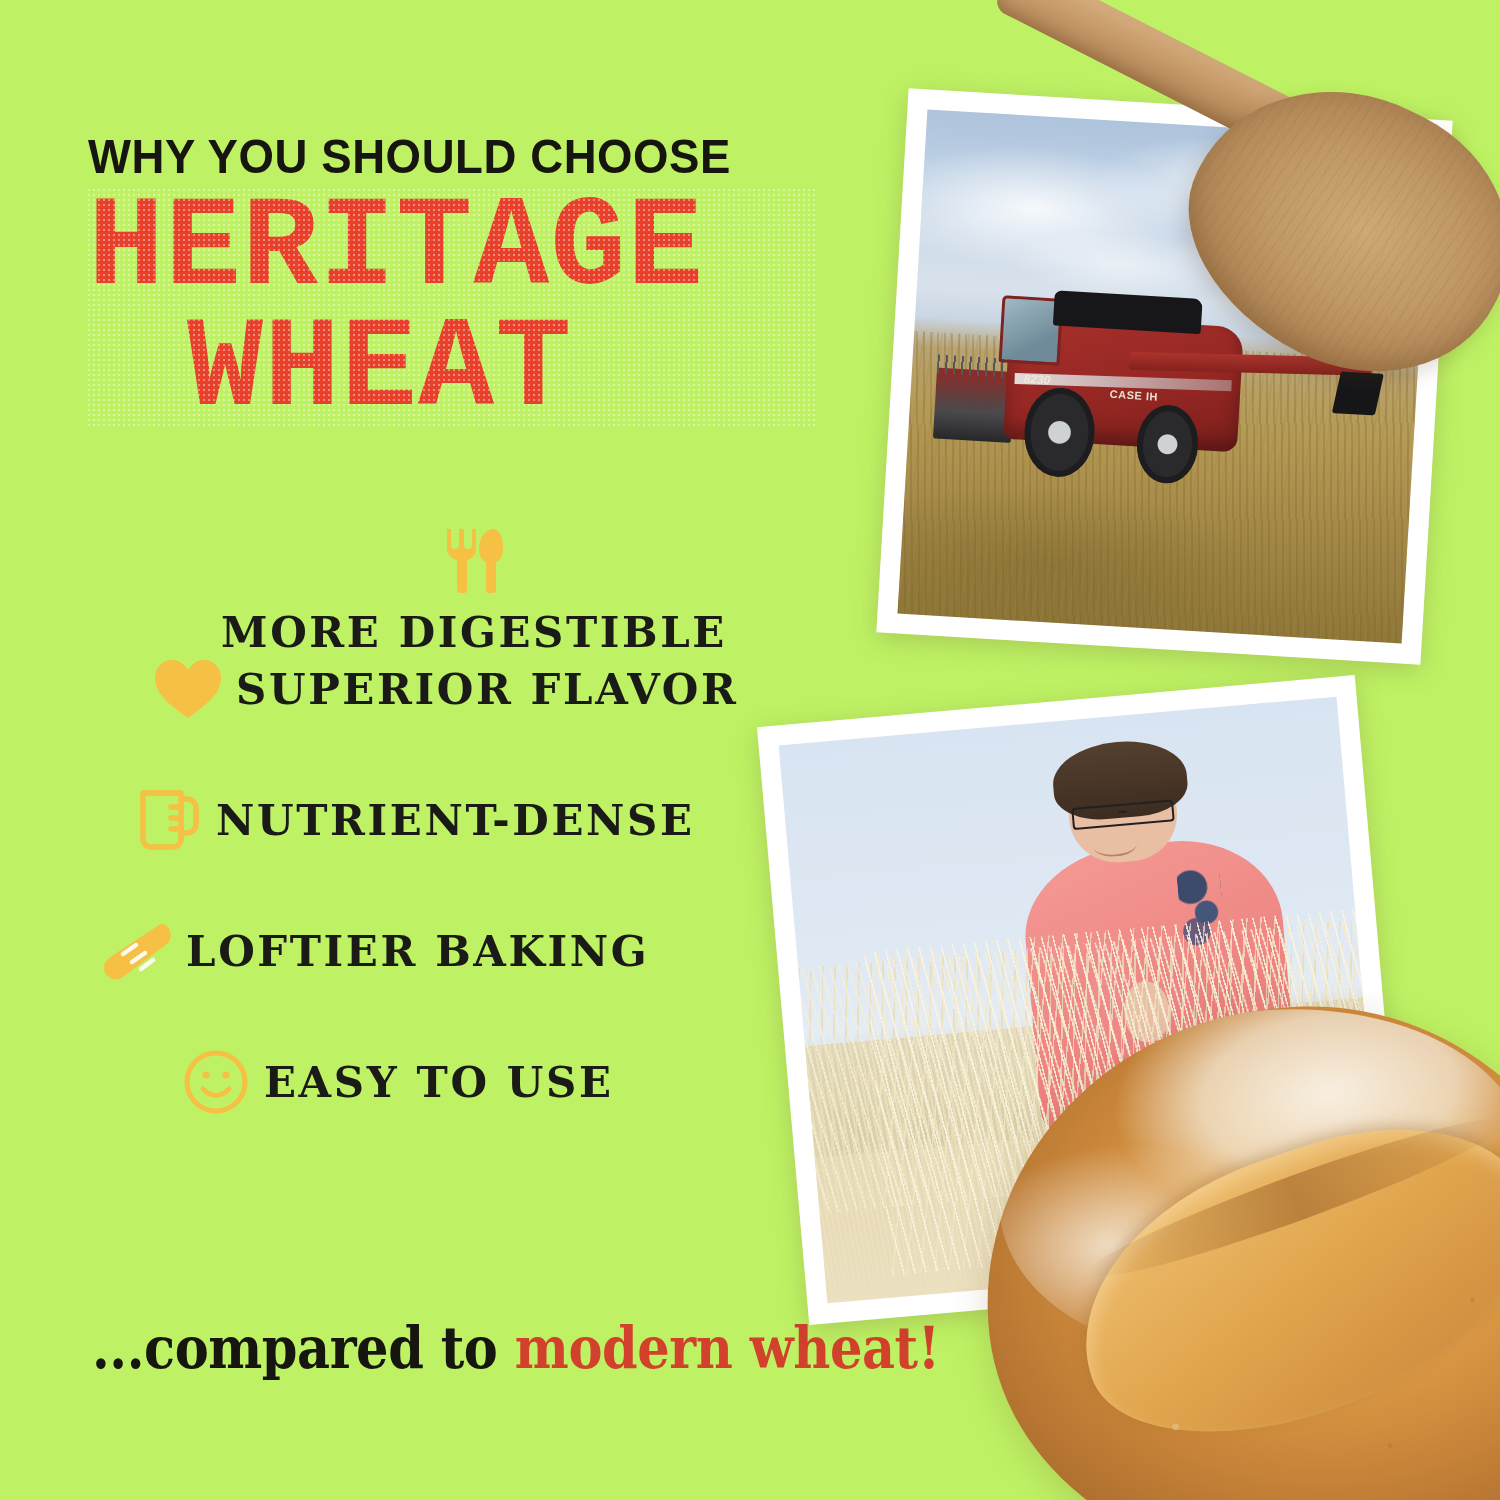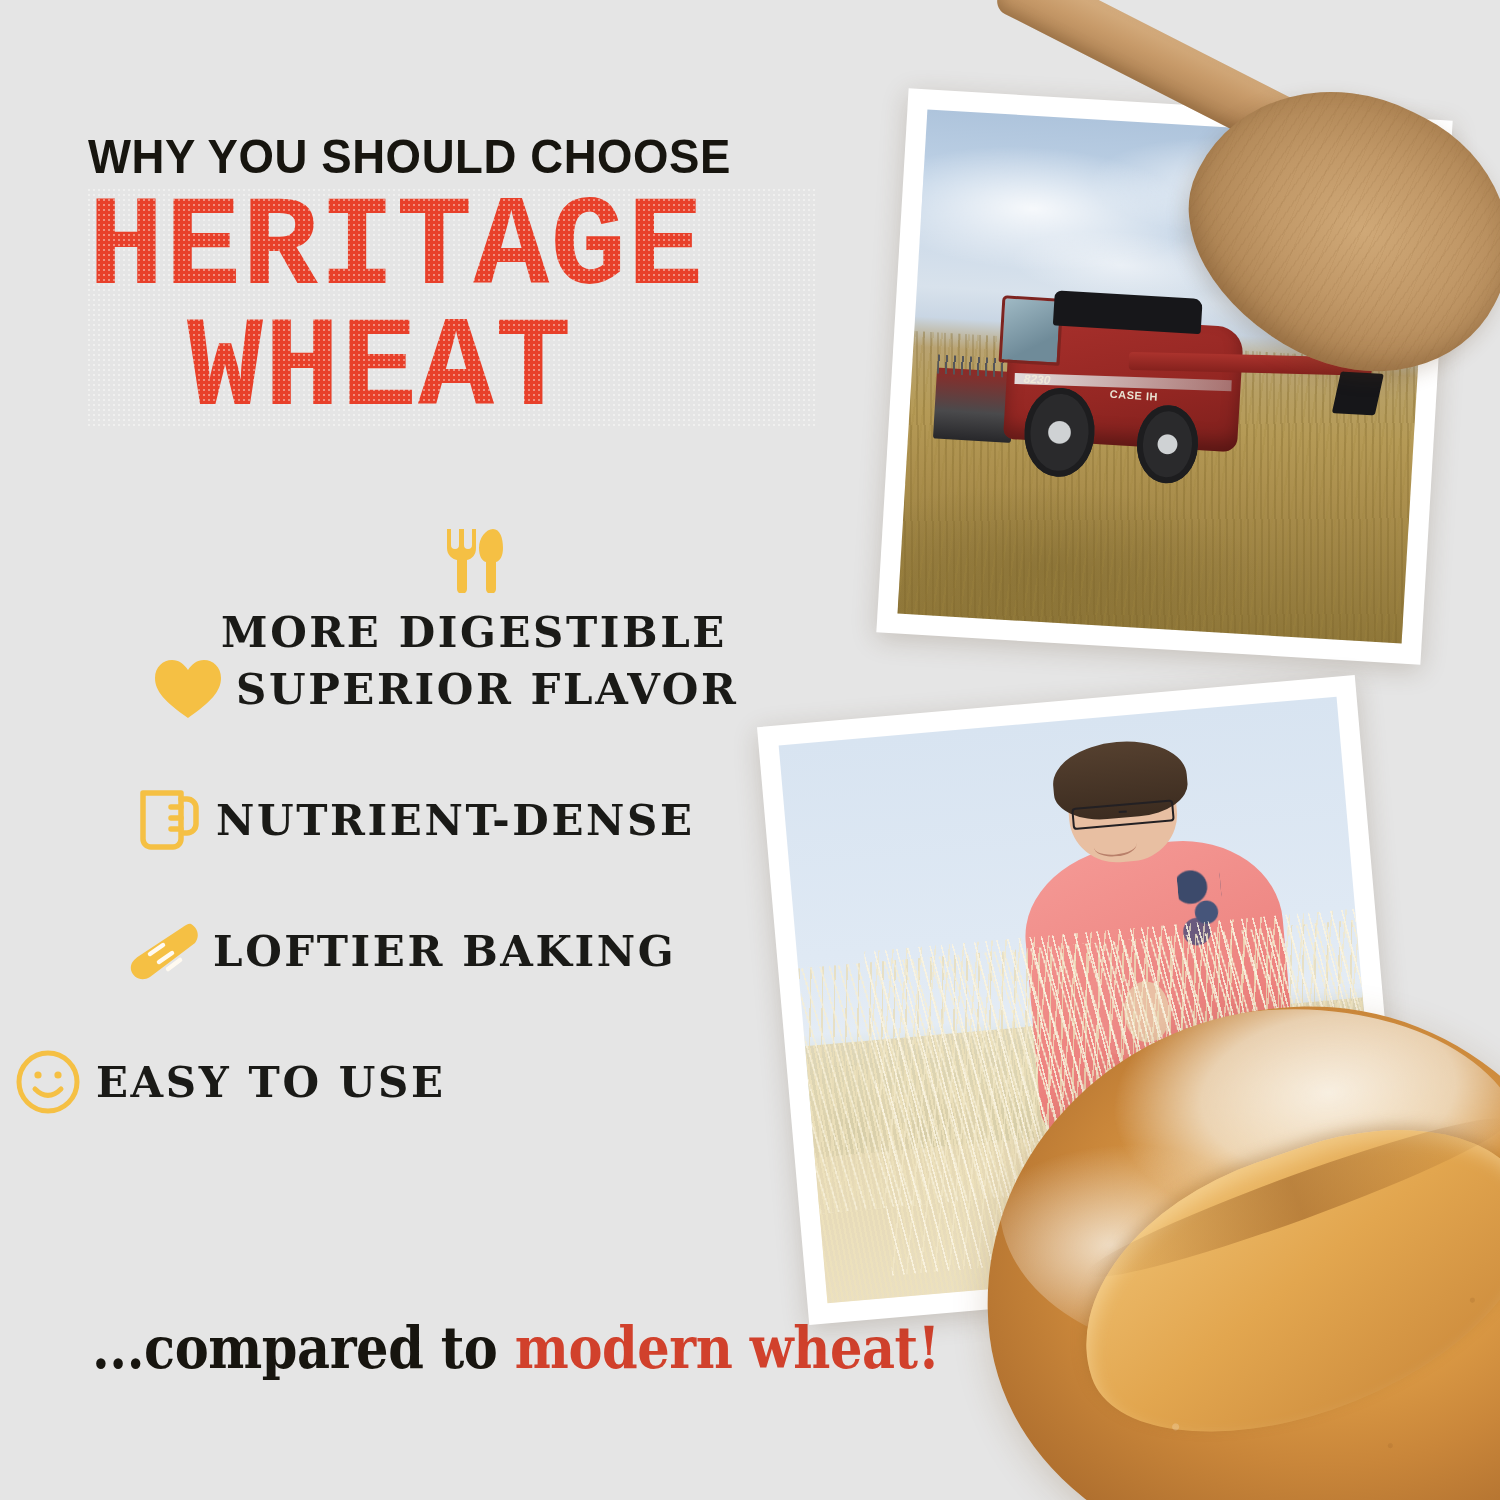--- a/index.html
+++ b/index.html
@@ -5,21 +5,21 @@
 <style>
   html, body {
     margin: 0;
     padding: 0;
     background: #fffdf6;
   }
   .canvas {
     position: relative;
     width: 1500px;
     height: 1500px;
-    background: #e5e5e5;
+    background: #bef264;
     overflow: hidden;
     font-family: "Liberation Sans", sans-serif;
   }
 
   
   .left-col {
     position: absolute;
     left: 0; top: 0;
     width: 860px;
     height: 1500px;
@@ -111,22 +111,22 @@
     letter-spacing: 2.6px;
     color: #1a1a17;
     white-space: nowrap;
   }
 
   
   .row-0 { padding-left: 148px; flex-direction: column; }
   .row-1 { padding-left: 140px; }
   .row-2 { padding-left: 120px; }
   .row-3 { padding-left: 118px; }
-  .row-4 { padding-left: 117px; }
-  .row-5 { }
+  .row-4 { padding-left: 90px; }
+  .row-5 { padding-left: 168px; }
 
   
   .tagline {
     position: absolute;
     left: 92px;
     top: 1314px;
     font-family: "DejaVu Serif", "Liberation Serif", serif;
     font-weight: bold;
     font-size: 58px;
     letter-spacing: -0.5px;

